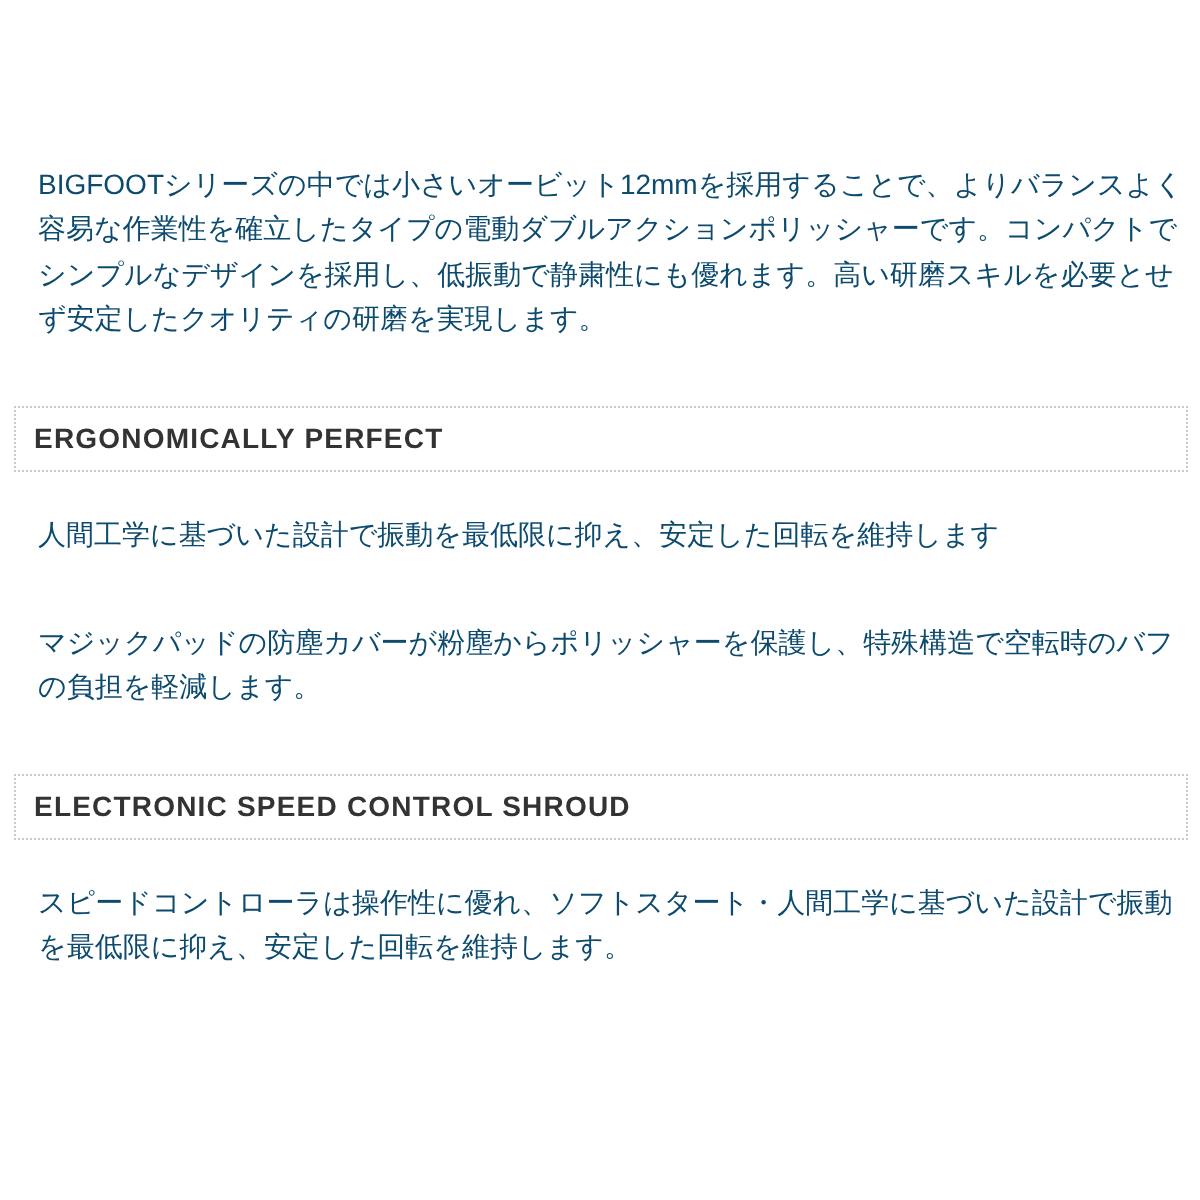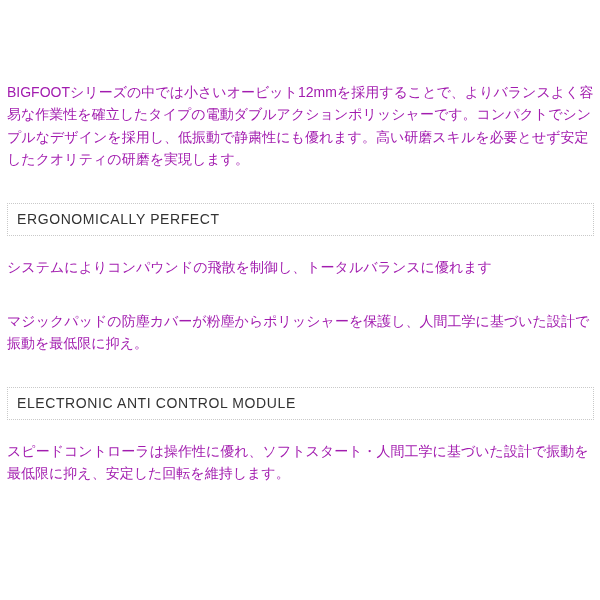--- a/index.html
+++ b/index.html
@@ -12,54 +12,54 @@
     background: #ffffff;
     overflow: hidden;
     font-family: "Liberation Sans", "DejaVu Sans", sans-serif;
   }
   .content {
     box-sizing: border-box;
     width: 600px;
     padding: 81px 6px 0 7px;
   }
   .body-text {
-    margin: 0 0 32px 0;
+    margin: 0 0 32px 12px;
     font-size: 14px;
     line-height: 1.6;
-    color: #a21caf;
+    color: #0c4a6e;
     text-align: left;
   }
   .heading-box {
     box-sizing: border-box;
     margin: 0 0 20px 0;
     border: 1px dotted #c9c9c9;
     background: #ffffff;
     padding: 7px 9px;
   }
   .heading-text {
     margin: 0;
     font-size: 14px;
     line-height: 17px;
-    font-weight: normal;
+    font-weight: bold;
     color: #333333;
     letter-spacing: 0.6px;
   }
 </style>
 </head>
 <body>
 
 <div class="content">
 
   <p class="body-text">BIGFOOTシリーズの中では小さいオービット12mmを採用することで、よりバランスよく容易な作業性を確立したタイプの電動ダブルアクションポリッシャーです。コンパクトでシンプルなデザインを採用し、低振動で静粛性にも優れます。高い研磨スキルを必要とせず安定したクオリティの研磨を実現します。</p>
 
   <div class="heading-box">
     <h3 class="heading-text">ERGONOMICALLY PERFECT</h3>
   </div>
-  <p class="body-text">システムによりコンパウンドの飛散を制御し、トータルバランスに優れます</p>
+  <p class="body-text">人間工学に基づいた設計で振動を最低限に抑え、安定した回転を維持します</p>
 
-  <p class="body-text">マジックパッドの防塵カバーが粉塵からポリッシャーを保護し、人間工学に基づいた設計で振動を最低限に抑え。</p>
+  <p class="body-text">マジックパッドの防塵カバーが粉塵からポリッシャーを保護し、特殊構造で空転時のバフの負担を軽減します。</p>
 
   <div class="heading-box">
-    <h3 class="heading-text">ELECTRONIC ANTI CONTROL MODULE</h3>
+    <h3 class="heading-text">ELECTRONIC SPEED CONTROL SHROUD</h3>
   </div>
   <p class="body-text">スピードコントローラは操作性に優れ、ソフトスタート・人間工学に基づいた設計で振動を最低限に抑え、安定した回転を維持します。</p>
 
 </div>
 
 </body></html>

